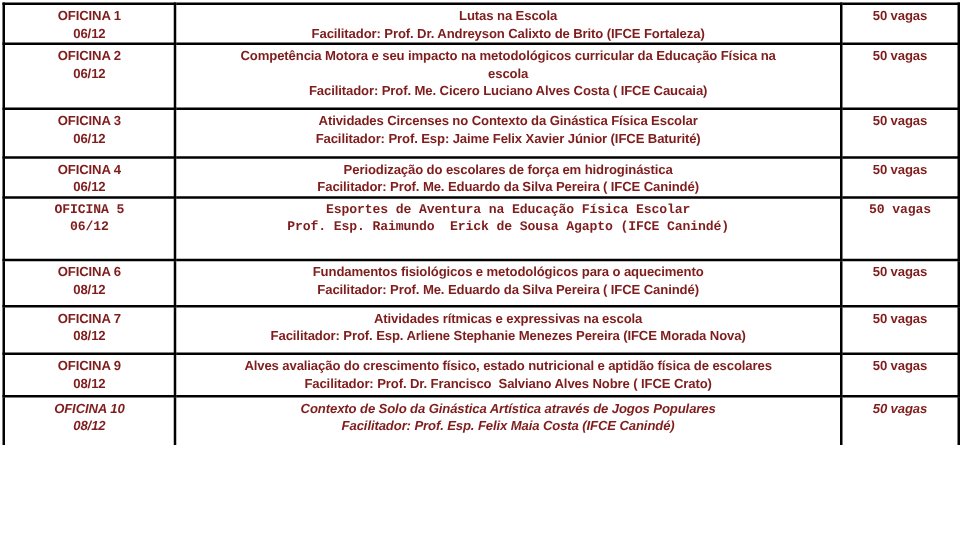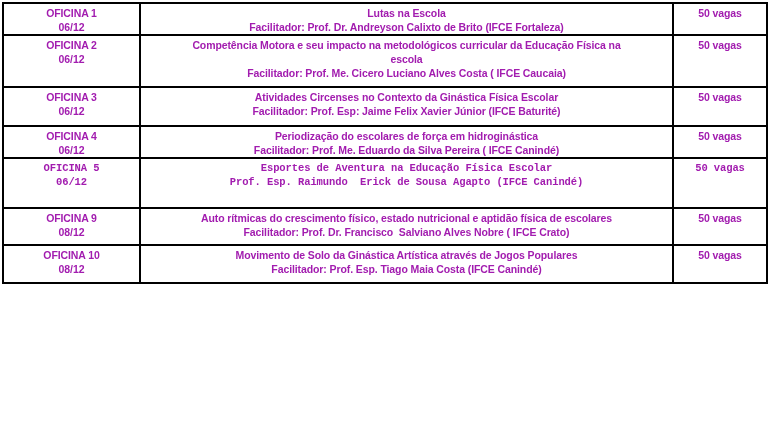--- a/index.html
+++ b/index.html
@@ -8,21 +8,21 @@
     background: #ffffff;
   }
   .page {
     position: relative;
     width: 768px;
     height: 356px;
     background: #ffffff;
     overflow: hidden;
     font-family: "Liberation Sans", sans-serif;
     font-weight: 700;
-    color: #a21caf;
+    color: #7f1d1d;
     letter-spacing: -0.1px;
   }
   table.oficinas {
     position: absolute;
     left: 2px;
     top: 2px;
     width: 764px;
     border-collapse: collapse;
     table-layout: fixed;
   }
@@ -128,45 +128,71 @@
     </td>
     <td>
             <div class="desc-line">Esportes de Aventura na Educação Física Escolar</div>
             <div class="desc-line">Prof. Esp. Raimundo  Erick de Sousa Agapto (IFCE Canindé)</div>
           </td>
     <td>
       <div class="vagas-label">50 vagas</div>
     </td>
   </tr>
 
+  <tr>
+    <td>
+      <div class="oficina-label">OFICINA 6</div>
+      <div class="oficina-date">08/12</div>
+    </td>
+    <td>
+            <div class="desc-line">Fundamentos fisiológicos e metodológicos para o aquecimento</div>
+            <div class="desc-line">Facilitador: Prof. Me. Eduardo da Silva Pereira ( IFCE Canindé)</div>
+          </td>
+    <td>
+      <div class="vagas-label">50 vagas</div>
+    </td>
+  </tr>
 
+  <tr>
+    <td>
+      <div class="oficina-label">OFICINA 7</div>
+      <div class="oficina-date">08/12</div>
+    </td>
+    <td>
+            <div class="desc-line">Atividades rítmicas e expressivas na escola</div>
+            <div class="desc-line">Facilitador: Prof. Esp. Arliene Stephanie Menezes Pereira (IFCE Morada Nova)</div>
+          </td>
+    <td>
+      <div class="vagas-label">50 vagas</div>
+    </td>
+  </tr>
 
 
   <tr>
     <td>
       <div class="oficina-label">OFICINA 9</div>
       <div class="oficina-date">08/12</div>
     </td>
     <td>
-            <div class="desc-line">Auto rítmicas do crescimento físico, estado nutricional e aptidão física de escolares</div>
+            <div class="desc-line">Alves avaliação do crescimento físico, estado nutricional e aptidão física de escolares</div>
             <div class="desc-line">Facilitador: Prof. Dr. Francisco  Salviano Alves Nobre ( IFCE Crato)</div>
           </td>
     <td>
       <div class="vagas-label">50 vagas</div>
     </td>
   </tr>
 
   <tr>
     <td>
       <div class="oficina-label">OFICINA 10</div>
       <div class="oficina-date">08/12</div>
     </td>
     <td>
-            <div class="desc-line">Movimento de Solo da Ginástica Artística através de Jogos Populares</div>
-            <div class="desc-line">Facilitador: Prof. Esp. Tiago Maia Costa (IFCE Canindé)</div>
+            <div class="desc-line">Contexto de Solo da Ginástica Artística através de Jogos Populares</div>
+            <div class="desc-line">Facilitador: Prof. Esp. Felix Maia Costa (IFCE Canindé)</div>
           </td>
     <td>
       <div class="vagas-label">50 vagas</div>
     </td>
   </tr>
 </tbody>
   </table>
 </div>
 
 </body></html>

